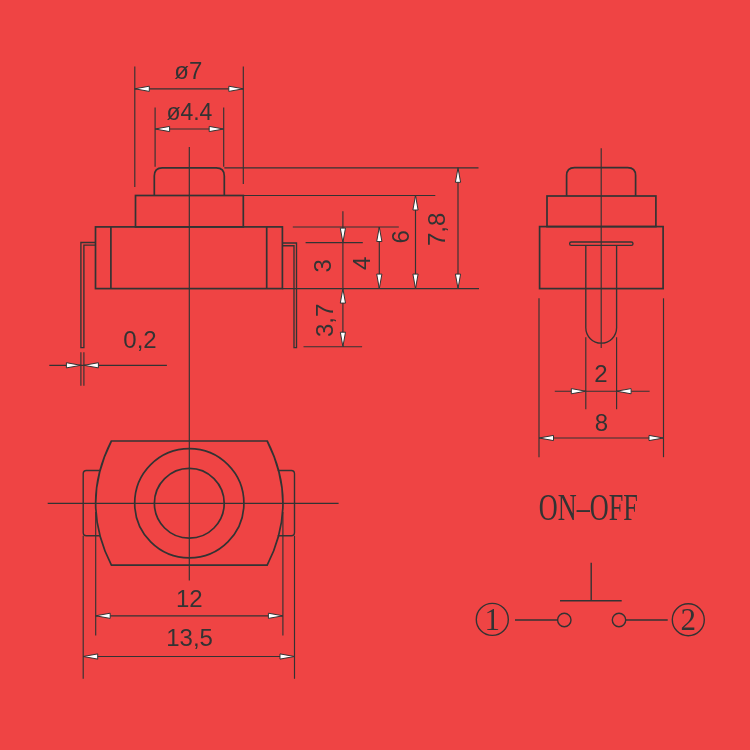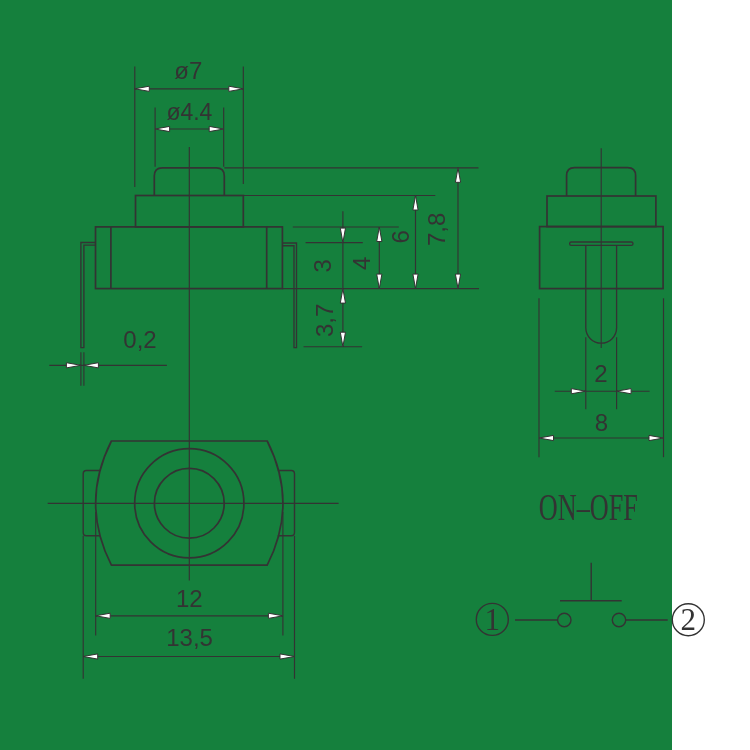--- a/index.html
+++ b/index.html
@@ -1,16 +1,16 @@
 <!DOCTYPE html>
 <html><head>
 <meta charset="utf-8">
 <style>
   html,body{margin:0;padding:0;background:#fff;}
-  .wrap{width:672px;height:750px;position:relative;background:#15803d;}
+  .wrap{width:750px;height:750px;position:relative;background:#ef4444;}
   svg{position:absolute;top:0;left:0;}
   text{font-family:"Liberation Sans",sans-serif;fill:#333;}
   .ser{font-family:"Liberation Serif",serif;}
 </style>
 </head>
 <body>
 <div class="wrap">
 <svg width="750" height="750" viewBox="0 0 750 750">
 <defs>
   <path id="aL" d="M0,0 L14.5,2.6 L14.5,-2.6 Z"></path>

